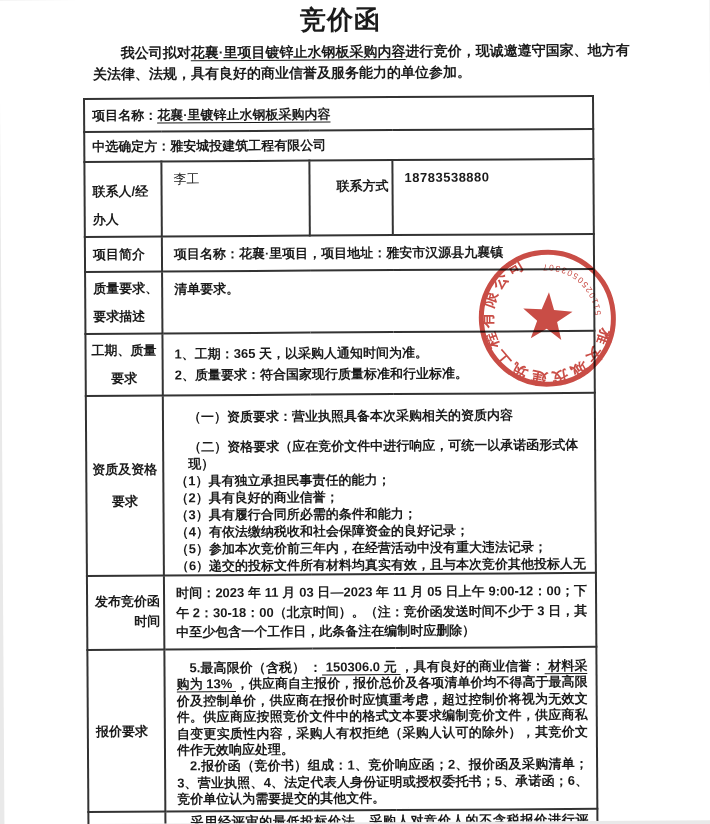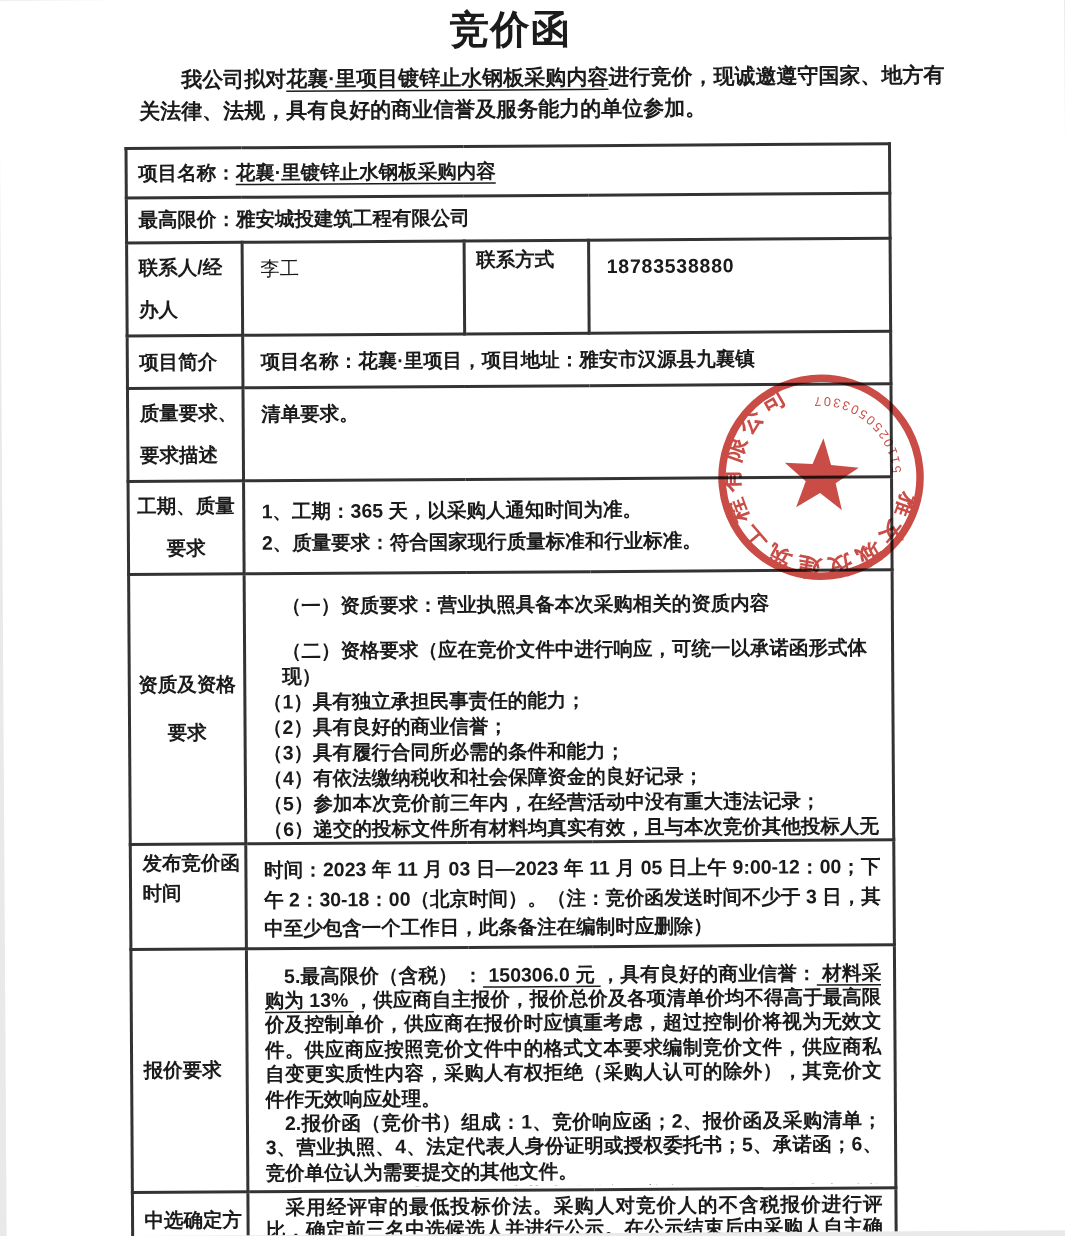--- a/index.html
+++ b/index.html
@@ -22,22 +22,22 @@
   table.bid{
     position:absolute;left:83px;top:98px;width:509px;
     border-collapse:collapse;table-layout:fixed;
   }
   table.bid td{border:2px solid #333;vertical-align:middle;overflow:hidden;}
   .lab{
     font-weight:bold;font-size:13px;line-height:27px;
     padding:2px 3px 2px 7px;white-space:pre-line;
   }
   .lab.center{text-align:center;padding-left:2px;padding-right:2px;}
-  .lab.top{vertical-align:top;padding-top:2px;}
-  .lh20{line-height:20px;} .lh26{line-height:26px;} .lh28{line-height:28px;} .lh32{line-height:32px;}
+  .lab.top{vertical-align:top;padding-top:15px;}
+  .lh20{line-height:20px;text-align:right;} .lh26{line-height:26px;} .lh28{line-height:28px;} .lh32{line-height:32px;}
   .val{font-size:13px;line-height:19px;font-weight:600;padding:2px 8px 2px 11px;text-align:left;}
   .val.top{vertical-align:top;padding-top:7px;}
   .fullrow{font-size:13px;font-weight:bold;padding:2px 8px 2px 7px;}
   .h31{height:27px;} .h28{height:24px;} .h56{height:52px;} .h33{height:29px;margin-top:36px;}
   .h58{height:54px;} .h61{height:55px;} .h63{height:57px;}
   .qualbox{height:164px;overflow:hidden;padding-top:5px;}
   .qline{line-height:17px;font-size:13px;font-weight:600;}
   .qline.indent{margin-left:13px;}
   .qspacer{height:13px;}
   .quotebox{height:148px;overflow:hidden;padding-top:3px;}
@@ -68,21 +68,21 @@
         <col style="width:83px">
         <col style="width:201px">
     </colgroup>
 
     <tbody>
         <tr>
       <td colspan="4" class="fullrow h31"><span>项目名称：</span><span class="u">花襄·里镀锌止水钢板采购内容</span></td>
     </tr>
 
     <tr>
-      <td colspan="4" class="fullrow h28"><span>最高限价：</span><span>雅安城投建筑工程有限公司</span></td>
+      <td colspan="4" class="fullrow h28"><span>中选确定方：</span><span>雅安城投建筑工程有限公司</span></td>
     </tr>
 
     <tr>
       <td class="lab top lh28 h56">联系人/经
 办人</td>
       <td class="val top" style="font-weight:normal">李工</td>
       <td class="lab top lh20">联系方式</td>
       <td class="val top" style="font-weight:bold;letter-spacing:0.5px">18783538880</td>
     </tr>
 

